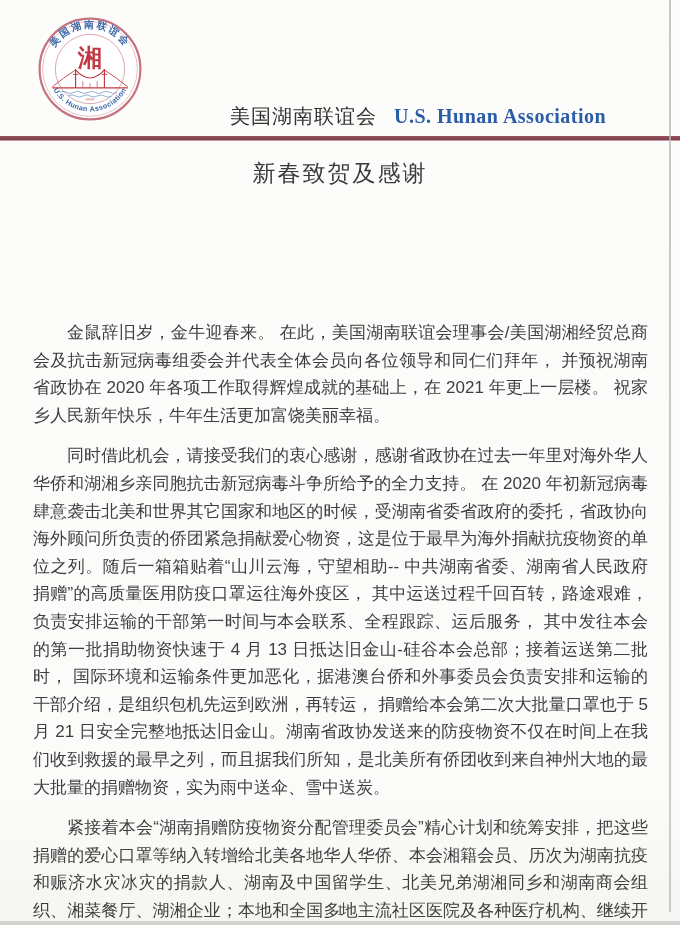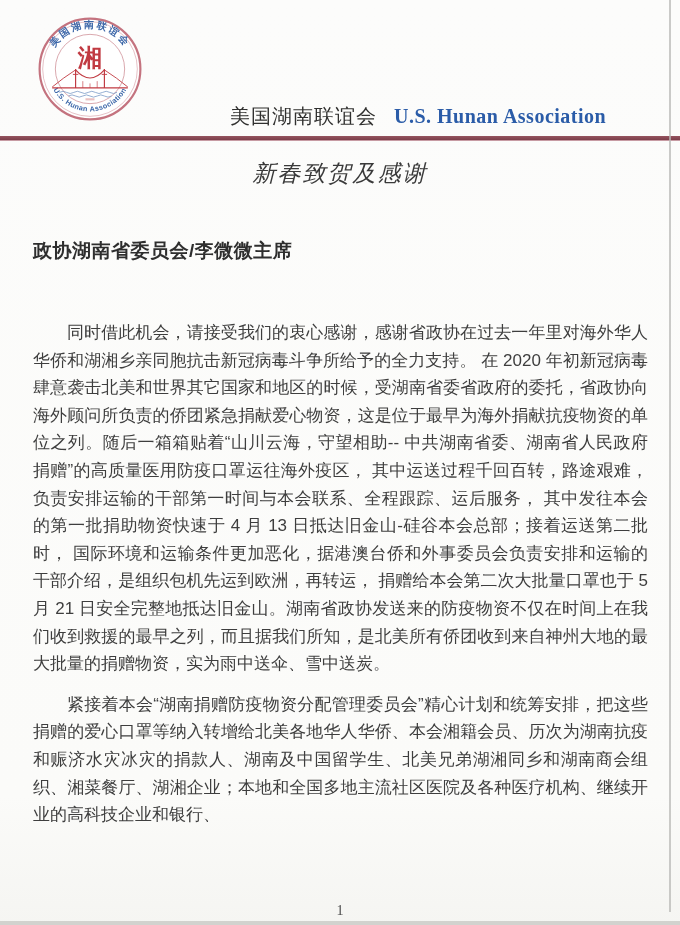--- a/index.html
+++ b/index.html
@@ -22,21 +22,21 @@
   .header{position:absolute;left:230px;top:103px;display:flex;align-items:baseline;white-space:nowrap;}
   .org-zh{font-size:20px;color:#30302f;letter-spacing:1px;}
   .org-en{font-family:"Liberation Serif","DejaVu Serif",serif;font-weight:bold;font-size:20px;color:#2b5ca8;margin-left:17px;letter-spacing:.5px;}
 
   .divider{position:absolute;left:0;top:136px;width:680px;height:4px;
     background:linear-gradient(180deg,#96545f 0%,#7c3e4a 100%);
     border-bottom:1px solid #c79ba3;}
 
   .title{position:absolute;left:0;top:158px;width:680px;margin:0;text-align:center;
     font-family:"Liberation Serif","DejaVu Serif",serif;font-weight:400;
-    font-size:23px;letter-spacing:2px;color:#3a3a3a;font-style:italic;}
+    font-size:23px;letter-spacing:2px;color:#3a3a3a;}
 
   .addressee{position:absolute;left:33px;top:233px;font-size:19px;font-weight:700;
     line-height:35px;color:#2e2e2e;letter-spacing:.5px;}
 
   .body-text{position:absolute;left:33px;right:32px;top:319px;
     font-size:17px;line-height:27.6px;color:#3e3e3e;text-align:justify;}
   .body-text p{margin:0 0 13px 0;text-indent:2em;}
 
   .page-number{position:absolute;left:0;bottom:6px;width:680px;text-align:center;
     font-family:"Liberation Serif","DejaVu Serif",serif;font-size:14px;color:#4a4a4a;}
@@ -82,24 +82,24 @@
 
   <div class="header">
     <span class="org-zh">美国湖南联谊会</span>
     <span class="org-en">U.S. Hunan Association</span>
   </div>
   <div class="divider"></div>
 
   <h1 class="title">新春致贺及感谢</h1>
 
   <div class="addressee">
-    <div>政协湖南省委员会/李微微主席</div>
   </div>
 
   <div class="body-text">
+    <p>金鼠辞旧岁，金牛迎春来。 在此，美国湖南联谊会理事会/美国湖湘经贸总商会及抗击新冠病毒组委会并代表全体会员向各位领导和同仁们拜年， 并预祝湖南省政协在 2020 年各项工作取得辉煌成就的基础上，在 2021 年更上一层楼。 祝家乡人民新年快乐，牛年生活更加富饶美丽幸福。</p>
     <p>同时借此机会，请接受我们的衷心感谢，感谢省政协在过去一年里对海外华人华侨和湖湘乡亲同胞抗击新冠病毒斗争所给予的全力支持。 在 2020 年初新冠病毒肆意袭击北美和世界其它国家和地区的时候，受湖南省委省政府的委托，省政协向海外顾问所负责的侨团紧急捐献爱心物资，这是位于最早为海外捐献抗疫物资的单位之列。随后一箱箱贴着“山川云海，守望相助-- 中共湖南省委、湖南省人民政府捐赠”的高质量医用防疫口罩运往海外疫区， 其中运送过程千回百转，路途艰难， 负责安排运输的干部第一时间与本会联系、全程跟踪、运后服务， 其中发往本会的第一批捐助物资快速于 4 月 13 日抵达旧金山-硅谷本会总部；接着运送第二批时， 国际环境和运输条件更加恶化，据港澳台侨和外事委员会负责安排和运输的干部介绍，是组织包机先运到欧洲，再转运， 捐赠给本会第二次大批量口罩也于 5 月 21 日安全完整地抵达旧金山。湖南省政协发送来的防疫物资不仅在时间上在我们收到救援的最早之列，而且据我们所知，是北美所有侨团收到来自神州大地的最大批量的捐赠物资，实为雨中送伞、雪中送炭。</p>
     <p>紧接着本会“湖南捐赠防疫物资分配管理委员会”精心计划和统筹安排，把这些捐赠的爱心口罩等纳入转增给北美各地华人华侨、本会湘籍会员、历次为湖南抗疫和赈济水灾冰灾的捐款人、湖南及中国留学生、北美兄弟湖湘同乡和湖南商会组织、湘菜餐厅、湖湘企业；本地和全国多地主流社区医院及各种医疗机构、继续开业的高科技企业和银行、</p>
   </div>
 
   <div class="page-number">1</div>
 
   <div class="scan-edge-right"></div>
   <div class="scan-edge-bottom"></div>
 </div>
 

